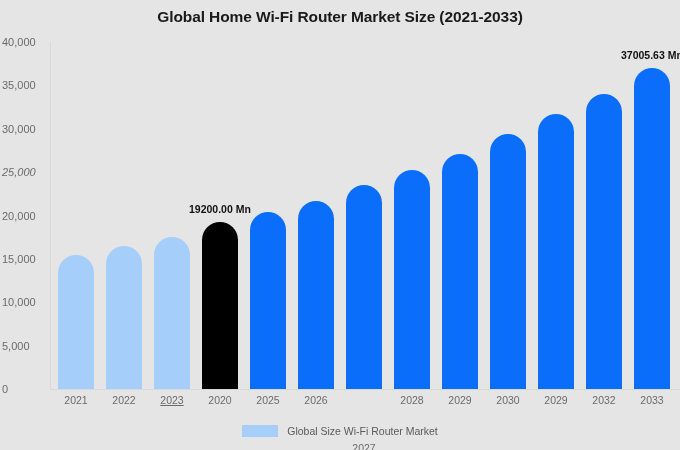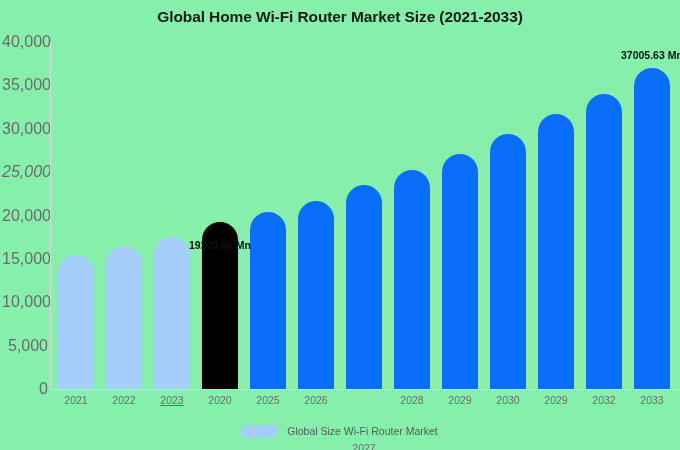--- a/index.html
+++ b/index.html
@@ -13,21 +13,21 @@
     font-family: "Liberation Sans", sans-serif;
     overflow: hidden;
     position: relative;
   }
 
   #chart-root {
     position: absolute;
     left: 0; top: 0;
     width: 680px;
     height: 450px;
-    background: #86efac;
+    background: #e5e5e5;
   }
 
   
   .chart-title {
     position: absolute;
     left: 0;
     top: 8px;
     width: 680px;
     text-align: center;
     font-size: 15.5px;
@@ -52,22 +52,22 @@
     width: 630px;
     height: 1px;
     background: #d9d9d9;
   }
 
   
   .ytick {
     position: absolute;
     right: 0;
     width: 46px;
-    text-align: right;
-    font-size: 16px;
+    text-align: left;
+    font-size: 11px;
     color: #6b6b6b;
     transform: translateY(-50%);
     white-space: nowrap;
   }
   .ytick-wrap {
     position: absolute;
     left: 0;
     top: 0;
     width: 48px;
     height: 450px;
@@ -182,21 +182,21 @@
       <div class="xtick" style="left: 341px; margin-top: 48px;">2027</div>
       <div class="xtick" style="left: 389px;">2028</div>
       <div class="xtick" style="left: 437px;">2029</div>
       <div class="xtick" style="left: 485px;">2030</div>
       <div class="xtick" style="left: 533px;">2029</div>
       <div class="xtick" style="left: 581px;">2032</div>
       <div class="xtick" style="left: 629px;">2033</div>
     </div>
 
   <div id="data-labels">
-      <div class="data-label" style="top: 203.44px; left: 189px; margin-top: 36px;">19200.00 Mn</div>
+      <div class="data-label" style="top: 203.44px; left: 189px;">19200.00 Mn</div>
       <div class="data-label" style="top: 48.9762px; left: 621px;">37005.63 Mn</div>
     </div>
 
   <div class="legend">
     <div class="legend-item">
       <span class="legend-swatch"></span>
       <span class="legend-label">Global Size Wi-Fi Router Market</span>
     </div>
   </div>
 

